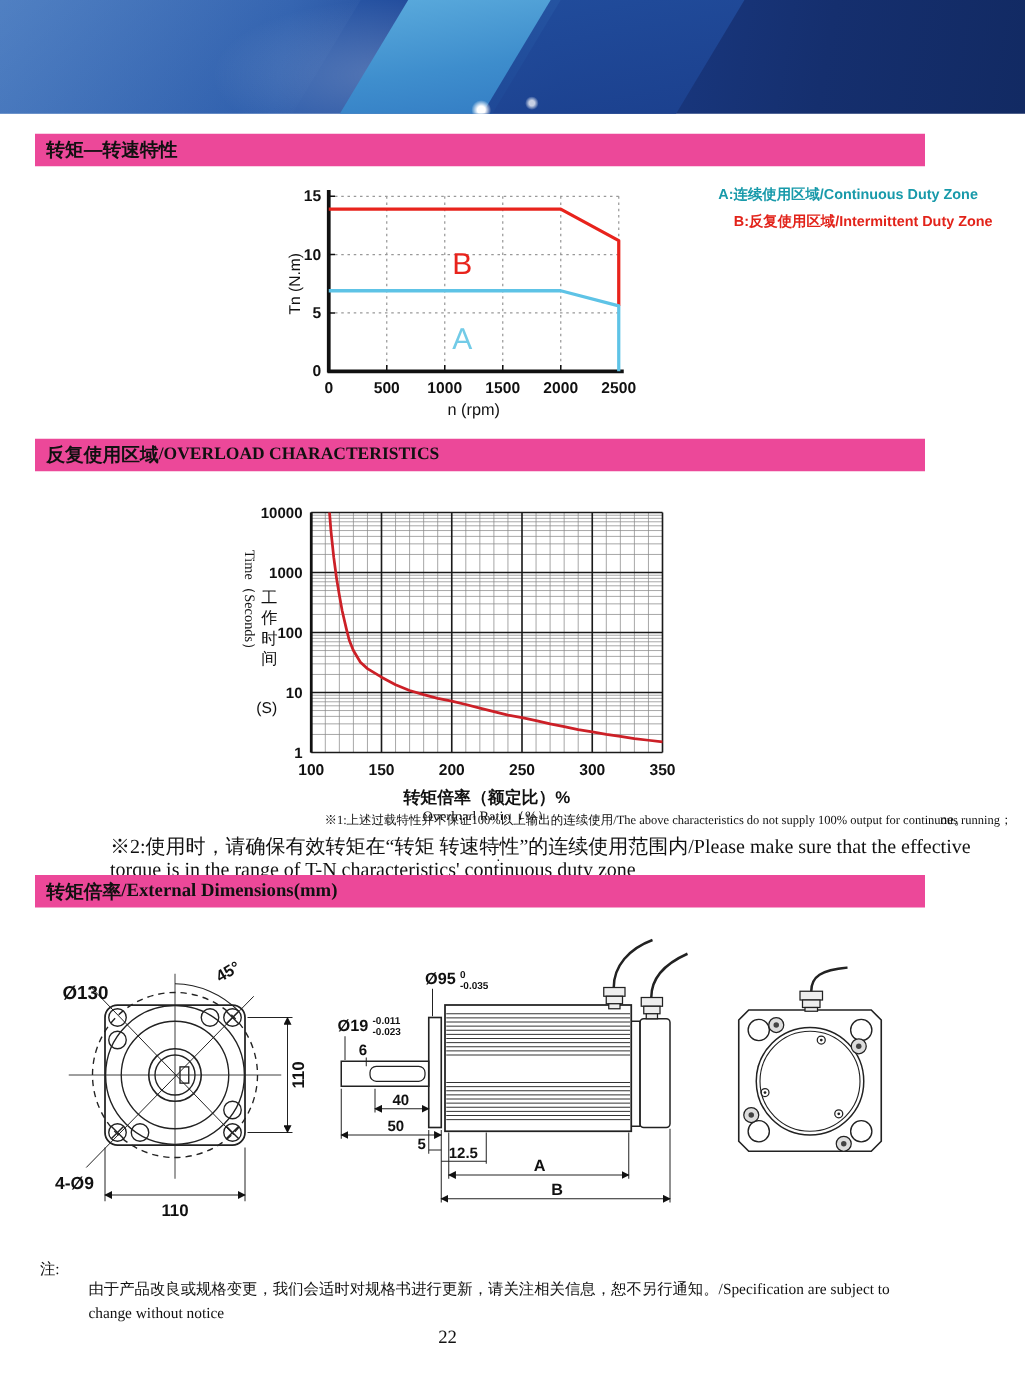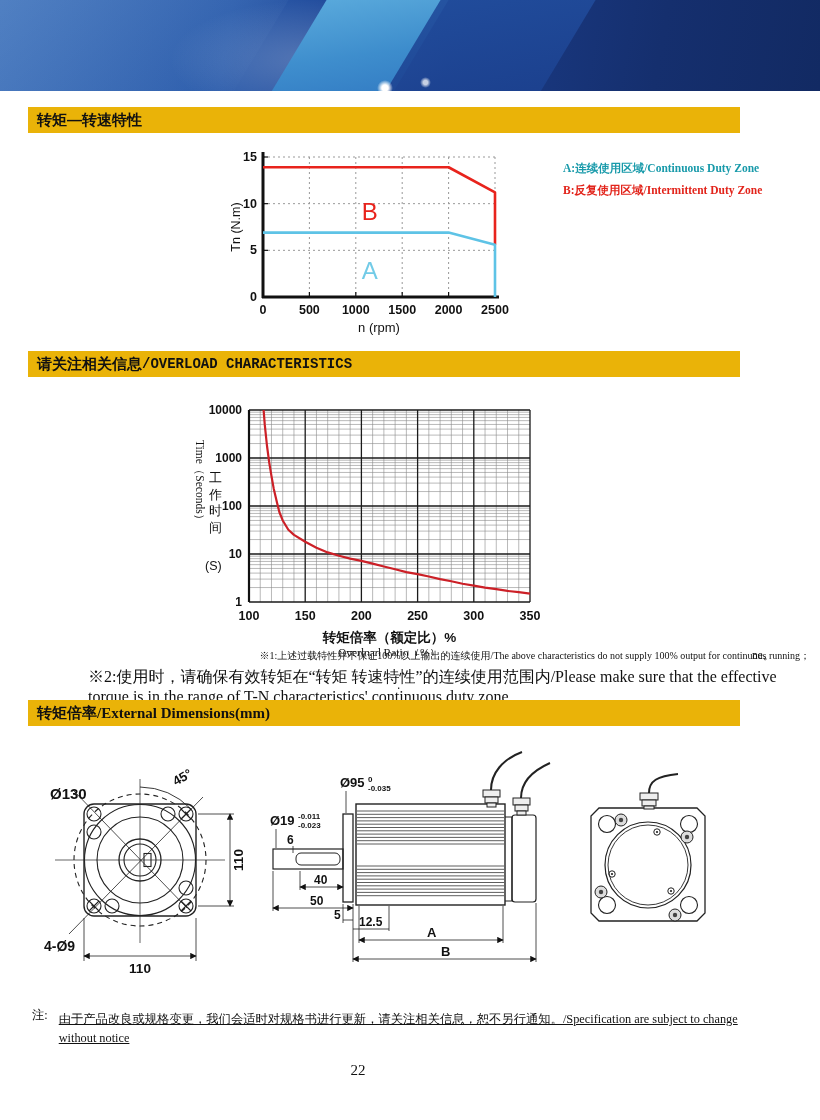--- a/index.html
+++ b/index.html
@@ -15,48 +15,48 @@
       background:linear-gradient(172deg,#224f9f,#1b3f8d);opacity:.92;}
   .s3{top:-25px;left:-90px;width:350px;height:145px;transform:skewX(-31deg);
       background:linear-gradient(115deg,rgba(140,185,230,.38),rgba(80,130,200,0));}
   .glow{left:170px;top:0;width:280px;height:120px;border-radius:50%;
         background:radial-gradient(closest-side,rgba(255,255,255,.22),rgba(255,255,255,0));}
   .dotA{left:377px;top:80px;width:16px;height:16px;border-radius:50%;
         background:radial-gradient(circle,#ffffff 0 28%,rgba(255,255,255,0) 70%);}
   .dotB{left:420px;top:77px;width:11px;height:11px;border-radius:50%;opacity:.75;
         background:radial-gradient(circle,#ffffff 0 28%,rgba(255,255,255,0) 70%);}
   
-  .bar{position:absolute;left:28px;width:712px;height:26px;background:#eab308;
+  .bar{position:absolute;left:28px;width:712px;height:26px;background:#ec4899;
        display:flex;align-items:center;padding-left:9px;box-sizing:border-box;white-space:nowrap;}
   .bar .zh{font-weight:bold;font-size:15px;font-family:"Liberation Sans",sans-serif;}
   .bar .en{font-weight:bold;font-size:15px;font-family:"Liberation Serif",serif;}
-  .bar .en.mono{font-family:Liberation Mono, monospace;font-size:14px;letter-spacing:0;}
+  .bar .en.mono{font-family:Liberation Serif, serif;font-size:14px;letter-spacing:0;}
   
   .subtitle{position:absolute;left:90px;top:378px;font-size:12px;
             font-family:"Liberation Serif",serif;}
   .note1{position:absolute;left:190px;top:649px;width:620px;text-align:right;font-size:10px;
          font-family:"Liberation Serif",serif;}
   .note2{position:absolute;left:88px;top:667px;width:700px;font-size:16px;
          font-family:"Liberation Serif",serif;}
   .straydot{position:absolute;left:397px;top:678px;font-size:12px;}
   .netail{position:absolute;left:752px;top:648px;font-size:11.5px;font-family:"Liberation Serif",serif;}
-  .legend{position:absolute;left:563px;top:157px;font-family:Liberation Serif, serif;
-          font-weight:bold;font-size:11.5px;line-height:22px;white-space:nowrap;}
+  .legend{position:absolute;left:563px;top:145px;font-family:Liberation Sans, sans-serif;
+          font-weight:bold;font-size:11.5px;line-height:22px;white-space:nowrap;text-align:center;}
   .chart{position:absolute;}
   .c1{left:228px;top:146px;width:345px;height:200px;}
   .c2{left:188px;top:398px;width:380px;height:258px;}
   .drawing{position:absolute;}
   .d1{left:40px;top:753px;}
   .d2{left:256px;top:745px;}
   .d3{left:583px;top:773px;}
   svg{font-family:"Liberation Sans",sans-serif;}
   svg text.dim{font-weight:bold;fill:#111;}
   .footer{position:absolute;left:32px;top:1006px;width:726px;display:flex;gap:7px;
           font-size:12.3px;line-height:1.55;font-family:"Liberation Serif",serif;}
-  .footer p{margin:4px;text-decoration:underline;}
+  .footer p{margin:16px;}
   .pagenum{position:absolute;left:0;top:1062px;width:716px;text-align:center;
            font-size:15px;font-family:"Liberation Serif",serif;}
 </style>
 </head>
 <body>
 
 <div class="page">
 
   <div class="banner">
     <div class="stripe s3"></div>
@@ -105,25 +105,25 @@
         <polyline points="35,21.26666666666668 220.60000000000002,21.26666666666668 267,46.46666666666668 267,98.73333333333335" fill="none" stroke="#e8231c" stroke-width="2.6" stroke-linejoin="round"></polyline>
         <polyline points="35,86.6 220.60000000000002,86.6 267,98.73333333333335 267,151" fill="none" stroke="#5ec3e6" stroke-width="2.6" stroke-linejoin="round"></polyline>
         <text x="141.72" y="73.53333333333333" text-anchor="middle" font-size="24" fill="#e8231c">B</text>
         <text x="141.72" y="133.26666666666668" text-anchor="middle" font-size="24" fill="#72cbe7">A</text>
         <text x="12" y="81" transform="rotate(-90 12 81)" text-anchor="middle" font-size="12.5" fill="#111">Tn (N.m)</text>
         <text x="151" y="186" text-anchor="middle" font-size="13" fill="#111">n (rpm)</text>
       </svg></div>
 
   <div class="legend">
     <div style="color: rgb(24, 154, 170);">A:连续使用区域/Continuous Duty Zone</div>
-    <div style="color: rgb(226, 35, 26);">B:反复使用区域/Intermittent Duty Zone</div>
+    <div style="color: rgb(226, 35, 26); margin-left: 24px;">B:反复使用区域/Intermittent Duty Zone</div>
   </div>
 
   <div class="bar" style="top:351px">
-    <span class="zh">请关注相关信息</span>
+    <span class="zh">反复使用区域</span>
       <span class="en mono">/OVERLOAD CHARACTERISTICS</span>
   </div>
 
 
   <div class="chart c2"><svg width="380" height="258" viewBox="0 0 380 258">
         <line x1="61" y1="189.5505602081289" x2="342" y2="189.5505602081289" stroke="#8a8a8a" stroke-width="0.6"></line>
         <line x1="61" y1="181.0981797734562" x2="342" y2="181.0981797734562" stroke="#8a8a8a" stroke-width="0.6"></line>
         <line x1="61" y1="175.1011204162578" x2="342" y2="175.1011204162578" stroke="#8a8a8a" stroke-width="0.6"></line>
         <line x1="61" y1="170.4494397918711" x2="342" y2="170.4494397918711" stroke="#8a8a8a" stroke-width="0.6"></line>
         <line x1="61" y1="166.6487399815851" x2="342" y2="166.6487399815851" stroke="#8a8a8a" stroke-width="0.6"></line>

